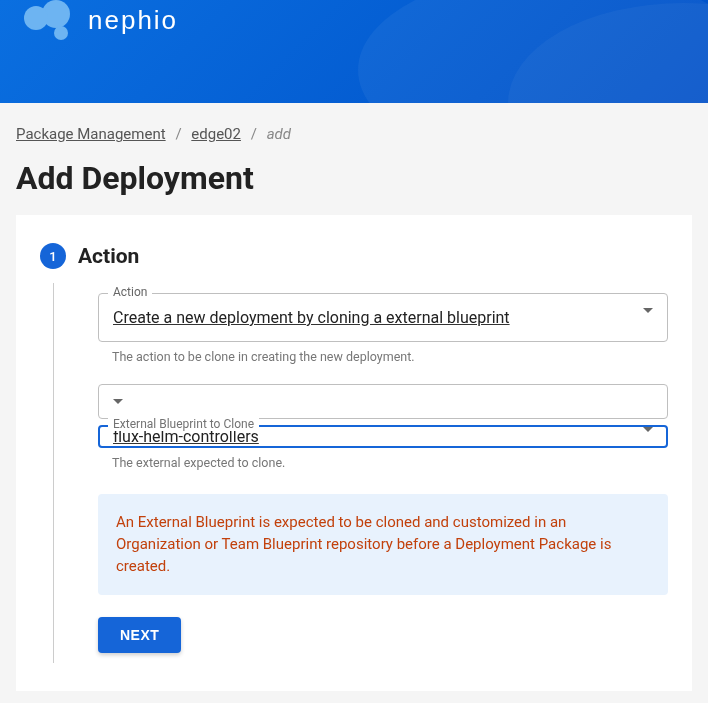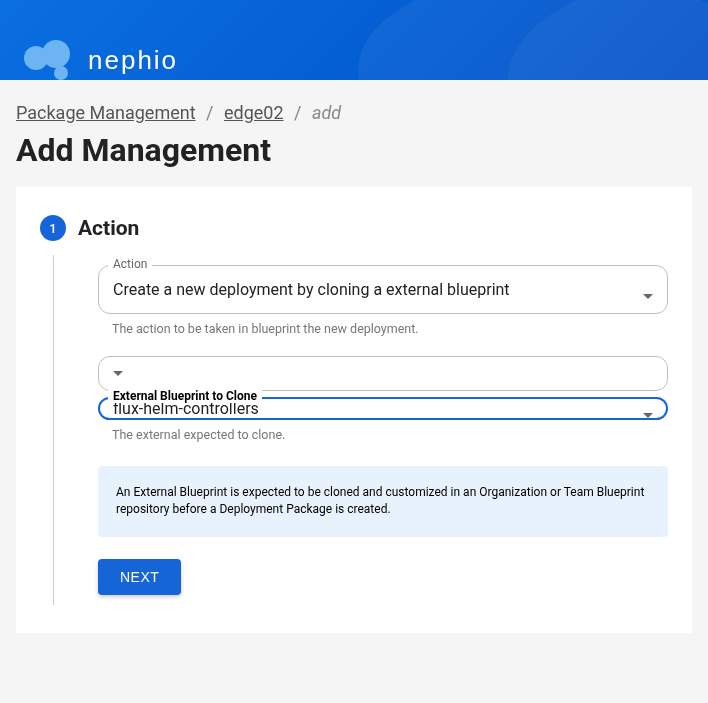--- a/index.html
+++ b/index.html
@@ -1,24 +1,24 @@
 <!DOCTYPE html>
 <html><head>
 <meta charset="utf-8">
 <style>
   * { box-sizing: border-box; margin: 0; padding: 0; }
   body { font-family: -apple-system, BlinkMacSystemFont, "Segoe UI", Roboto, Helvetica, Arial, sans-serif; background: #f5f5f5; color: #333; }
   
   .header {
     background: linear-gradient(135deg, #0a6fe0 0%, #0050c8 100%);
-    height: 80px;
+    height: 103px;
     position: relative;
     overflow: hidden;
     display: flex;
-    align-items: flex-end;
+    align-items: flex-start;
     padding: 0 20px;
   }
   .header::before {
     content: "";
     position: absolute;
     right: -50px;
     top: -30px;
     width: 400px;
     height: 200px;
     border-radius: 50%;
@@ -35,47 +35,47 @@
     background: rgba(255,255,255,0.04);
   }
   .logo { display: flex; align-items: center; gap: 8px; z-index: 1; }
   .logo-mark { position: relative; width: 60px; height: 40px; }
   .logo-mark .c1 { position: absolute; width: 28px; height: 28px; border-radius: 50%; background: #6db4f2; left: 22px; top: 0; }
   .logo-mark .c2 { position: absolute; width: 24px; height: 24px; border-radius: 50%; background: #6db4f2; left: 4px; top: 6px; }
   .logo-mark .c3 { position: absolute; width: 14px; height: 14px; border-radius: 50%; background: #6db4f2; left: 34px; top: 26px; }
   .logo-text { color: white; font-size: 26px; font-weight: 400; letter-spacing: 2px; font-family: Arial, sans-serif; }
   
   .page { padding: 22px 16px; }
-  .breadcrumb { font-size: 18px; color: #666; margin-bottom: 8px; }
+  .breadcrumb { font-size: 15px; color: #666; margin-bottom: 16px; }
   .breadcrumb a { color: #555; text-decoration: underline; }
   .breadcrumb .sep { margin: 0 6px; color: #888; }
   .breadcrumb .current { color: #888; font-style: italic; }
   
   .page-title { font-size: 32px; font-weight: 700; color: #222; margin-bottom: 18px; }
   
   .card { background: white; padding: 28px 24px 28px 24px; }
   
   .step-header { display: flex; align-items: center; gap: 12px; margin-bottom: 14px; }
   .step-badge { width: 26px; height: 26px; border-radius: 50%; background: #1565d8; color: white; display: flex; align-items: center; justify-content: center; font-size: 13px; font-weight: 500; }
   .step-title { font-size: 21px; font-weight: 700; color: #222; }
   
   .step-body { margin-left: 13px; border-left: 1px solid #ccc; padding-left: 44px; padding-top: 10px; padding-bottom: 10px; }
   
   .field { position: relative; margin-bottom: 6px; }
-  .field-outline { border: 1px solid #bfbfbf; border-radius: 12px; padding: 14px 14px; display: flex; align-items: flex-end; justify-content: space-between; cursor: pointer; background: white; }
+  .field-outline { border: 1px solid #bfbfbf; border-radius: 4px; padding: 14px 14px; display: flex; align-items: flex-start; justify-content: space-between; cursor: pointer; background: white; text-decoration: underline; }
   .field-outline.focused { border: 2px solid #1565d8; padding: 0 13px; }
   .field-label { position: absolute; top: -8px; left: 10px; background: white; padding: 0 5px; font-size: 12px; color: #666; }
-  .field-label.focused { color: #000000; font-weight: bold; }
+  .field-label.focused { color: #737373; }
   .field-value { font-size: 16px; color: #222; }
   .chevron { width: 0; height: 0; border-left: 5px solid transparent; border-right: 5px solid transparent; border-top: 5px solid #666; }
   .helper { font-size: 12.5px; color: #777; margin: 7px 0 20px 14px; }
   
-  .info-box { background: #e8f2fd; border-radius: 4px; padding: 18px 18px; color: #000000; font-size: 12px; line-height: 1.45; margin-top: 24px; margin-bottom: 22px; }
+  .info-box { background: #e8f2fd; border-radius: 4px; padding: 18px 18px; color: #c2410c; font-size: 15px; line-height: 1.45; margin-top: 24px; margin-bottom: 22px; }
   
-  .next-btn { background: #1565d8; color: white; border: none; border-radius: 4px; padding: 10px 22px; font-size: 14px; font-weight: 400; letter-spacing: 0.5px; cursor: pointer; box-shadow: 0 2px 4px rgba(0,0,0,0.2); }
+  .next-btn { background: #1565d8; color: white; border: none; border-radius: 4px; padding: 10px 22px; font-size: 14px; font-weight: 700; letter-spacing: 0.5px; cursor: pointer; box-shadow: 0 2px 4px rgba(0,0,0,0.2); }
 </style>
 </head>
 <body>
 
 <div class="header">
   <div class="logo">
     <div class="logo-mark">
       <div class="c1"></div>
         <div class="c2"></div>
         <div class="c3"></div>
@@ -86,38 +86,38 @@
 
 <div class="page">
   <div class="breadcrumb">
     <a href="#">Package Management</a>
     <span class="sep">/</span>
     <a href="#">edge02</a>
     <span class="sep">/</span>
     <span class="current">add</span>
   </div>
 
-  <h1 class="page-title">Add Management</h1>
+  <h1 class="page-title">Add Deployment</h1>
 
   <div class="card">
     <div class="step-header">
       <div class="step-badge">1</div>
       <div class="step-title">Action</div>
     </div>
 
     <div class="step-body">
 
       <div class="field">
         <span class="field-label">Action</span>
         <div class="field-outline">
           <span class="field-value">Create a new deployment by cloning a external blueprint</span>
           <span class="chevron"></span>
         </div>
       </div>
-      <div class="helper">The action to be taken in blueprint the new deployment.</div>
+      <div class="helper">The action to be clone in creating the new deployment.</div>
 
       <div class="field">
         <div class="field-outline">
           <span class="chevron"></span>
         </div>
       </div>
 
       <div class="field">
         <span class="field-label focused">External Blueprint to Clone</span>
         <div class="field-outline focused">

